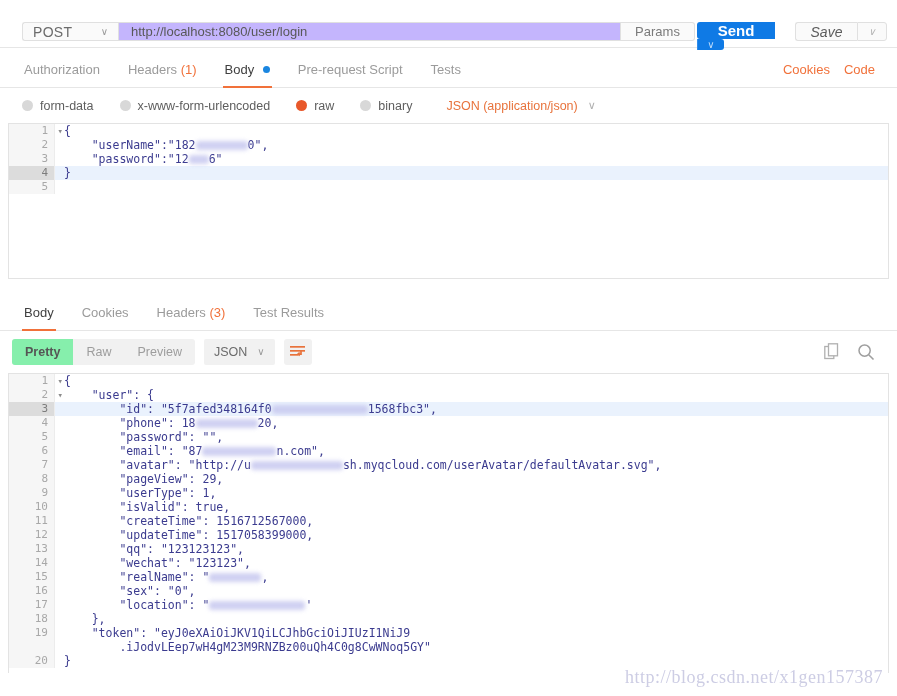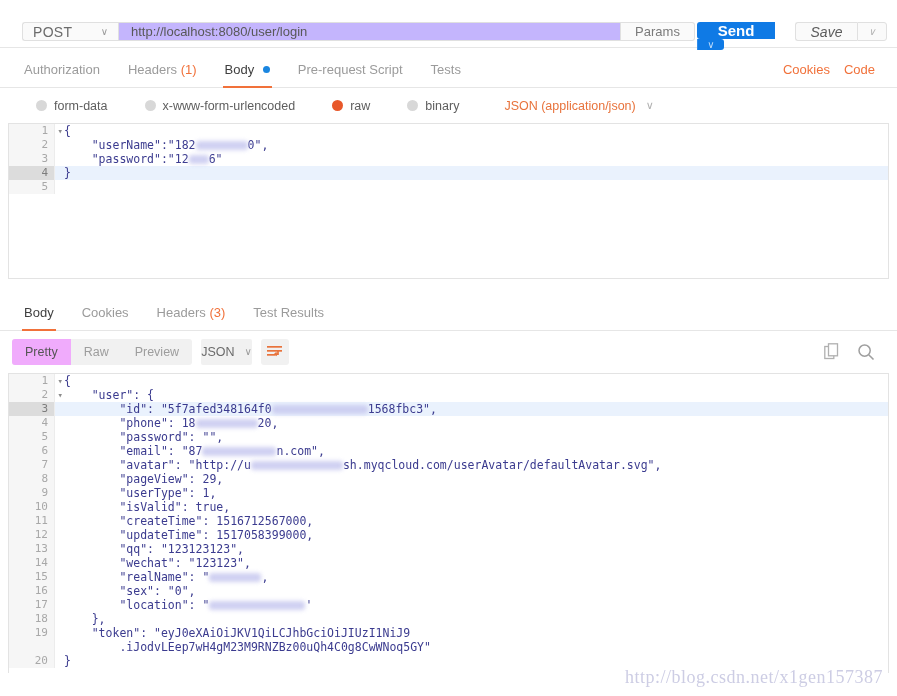--- a/index.html
+++ b/index.html
@@ -77,22 +77,22 @@
   .tab .count { color:#f1713a; }
   .bluedot {
     display:inline-block; width:7px; height:7px; border-radius:50%;
     background:#1a86e0; margin-left:5px; vertical-align: 1px;
   }
   .req-tabs-right { margin-left:auto; display:flex; gap:14px; padding-bottom:10px; }
   .link-orange { color:#f1713a; font-size:13px; }
 
   
   .bodytype {
-    display:flex; align-items:center; height:35px; padding: 0 36px;
-    gap: 11px;
+    display:flex; align-items:center; height:35px; padding: 0 22px;
+    gap: 0;
   }
   .radio-item { display:flex; align-items:center; margin-right: 26px; }
   .radio {
     width: 11px; height: 11px; border-radius:50%;
     background:#d8d8d8; margin-right:7px; display:inline-block;
   }
   .radio.checked { background:#e8582a; }
   .radio-label { font-size:12.5px; color:#5e5e5e; }
   .ctype { font-size:12.5px; color:#e8733c; margin-left: 8px; }
   .ctype-caret { color:#b0b0b0; font-size:11px; margin-left:10px; }
@@ -131,24 +131,24 @@
   .status-group { margin-left:auto; display:flex; gap: 22px; padding-bottom: 11px; }
   .status-item { font-size: 12px; color:#8e8e8e; white-space:nowrap; }
   .status-item b { color:#1f8fe0; font-weight: normal; }
 
   
   .resp-toolbar {
     display:flex; align-items:center; height: 42px; padding: 0 22px 0 12px;
   }
   .seg { display:flex; background:#f1f1f1; border-radius:3px; overflow:hidden; }
   .seg-item { font-size:12.5px; color:#9d9d9d; padding: 6px 13px; }
-  .seg-item.active { background:#f0abfc; color:#555; }
+  .seg-item.active { background:#86efac; color:#555;font-weight:bold; }
   .fmt-select {
     display:flex; align-items:center; gap:10px; background:#f1f1f1;
-    border-radius:2px; padding: 6px 0; margin-left: 9px;
+    border-radius:2px; padding: 6px 10px; margin-left: 9px;
     font-size:12.5px; color:#6b6b6b;
   }
   .wrap-btn {
     margin-left: 9px; background:#f1f1f1; border-radius:3px;
     width: 28px; height: 26px; display:flex; align-items:center; justify-content:center;
   }
   .toolbar-right { margin-left:auto; display:flex; align-items:center; gap: 16px; }
 
   .resp-editor { height: 300px; border:1px solid #e3e3e3; border-bottom:none; margin: 0 8px; }
 

